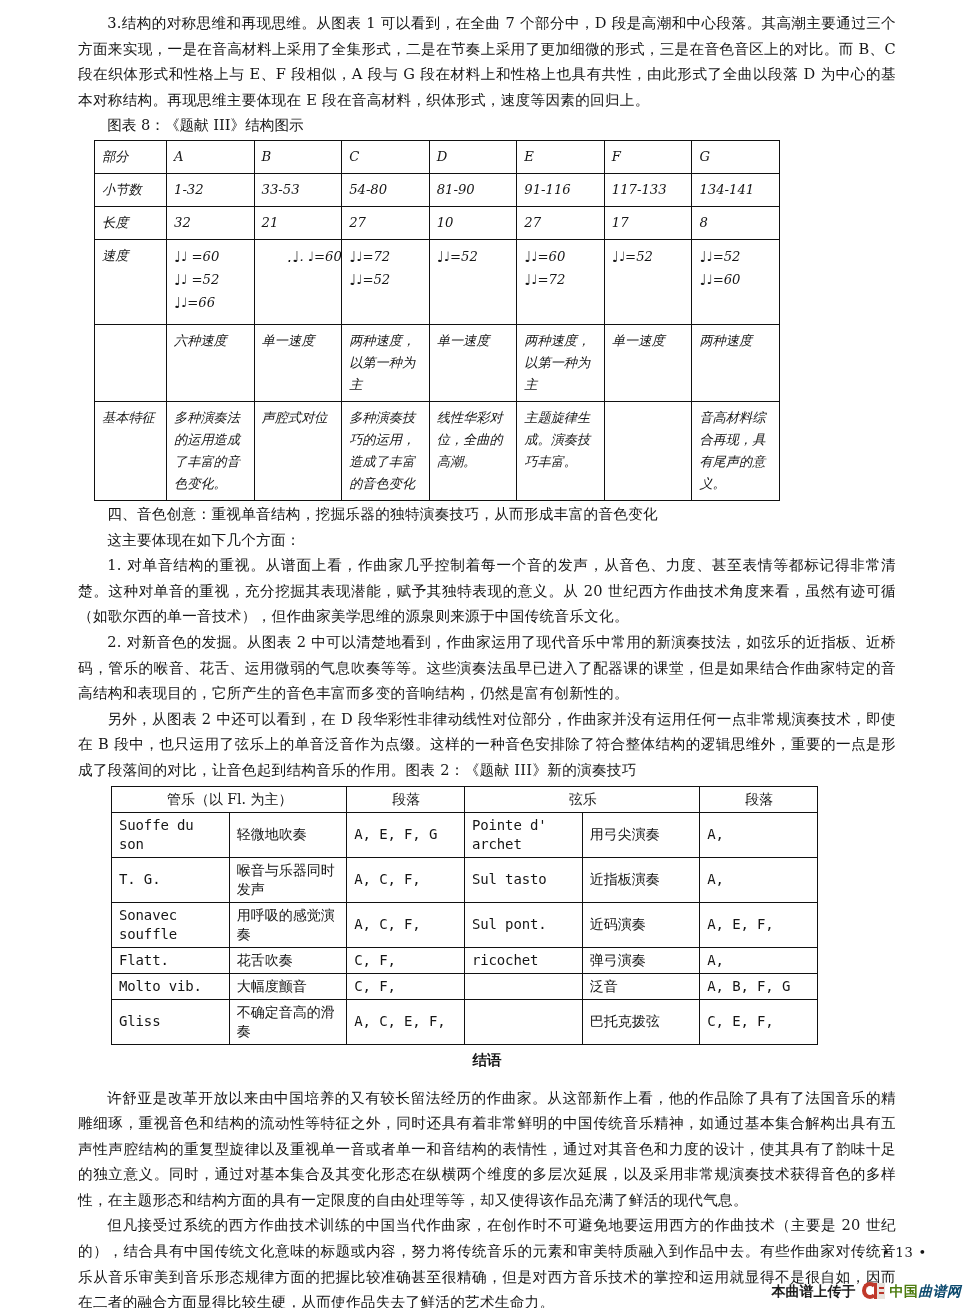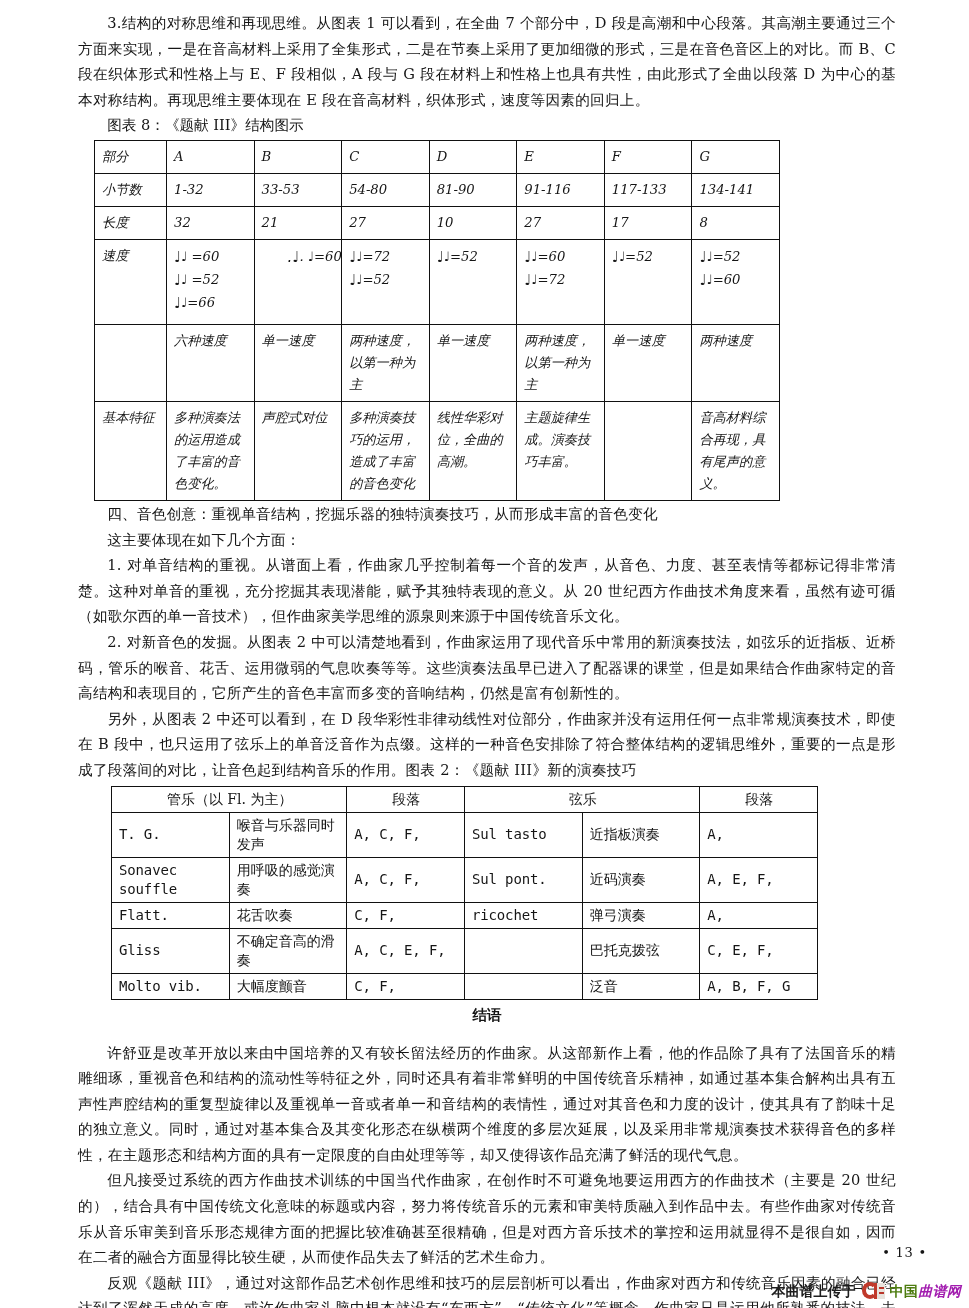--- a/index.html
+++ b/index.html
@@ -146,21 +146,21 @@
   .logo-book:before, .logo-book:after {
     content: "";
     position: absolute;
     left: 2px; right: 1px;
     height: 1.5px;
     background: #b9352a;
   }
   .logo-book:before { top: 4px; }
   .logo-book:after { top: 9px; }
   .logo-cn { color: #4d7c0f; letter-spacing: 0.02em; }
-  .logo-red { color: #a21caf; font-style: italic; letter-spacing: 0.02em; }
+  .logo-red { color: #0c4a6e; font-style: italic; letter-spacing: 0.02em; }
   .nowrap { white-space: nowrap; }
 </style>
 </head>
 <body>
 
 <div class="page">
   <div class="content">
 
     <p class="indent2">3.结构的对称思维和再现思维。从图表 1 可以看到，在全曲 7 个部分中，D 段是高潮和中心段落。其高潮主要通过三个方面来实现，一是在音高材料上采用了全集形式，二是在节奏上采用了更加细微的形式，三是在音色音区上的对比。而 B、C 段在织体形式和性格上与 E、F 段相似，A 段与 G 段在材料上和性格上也具有共性，由此形式了全曲以段落 D 为中心的基本对称结构。再现思维主要体现在 E 段在音高材料，织体形式，速度等因素的回归上。</p>
 
@@ -258,20 +258,28 @@
 
     <table class="tbl2">
       <tbody>
           <tr>
         <td class="ctr" colspan="2">管乐（以 Fl. 为主）</td>
         <td class="ctr">段落</td>
         <td class="ctr" colspan="2">弦乐</td>
         <td class="ctr">段落</td>
       </tr>
       <tr>
+        <td class="mono">Suoffe du son</td>
+        <td>轻微地吹奏</td>
+        <td class="mono">A, E, F, G</td>
+        <td class="mono">Pointe d' archet</td>
+        <td>用弓尖演奏</td>
+        <td class="mono">A,</td>
+      </tr>
+      <tr>
         <td class="mono">T. G.</td>
         <td>喉音与乐器同时发声</td>
         <td class="mono">A, C, F,</td>
         <td class="mono">Sul tasto</td>
         <td>近指板演奏</td>
         <td class="mono">A,</td>
       </tr>
       <tr>
         <td class="mono">Sonavec souffle</td>
         <td>用呼吸的感觉演奏</td>
@@ -282,34 +290,34 @@
       </tr>
       <tr>
         <td class="mono">Flatt.</td>
         <td>花舌吹奏</td>
         <td class="mono">C, F,</td>
         <td class="mono">ricochet</td>
         <td>弹弓演奏</td>
         <td class="mono">A,</td>
       </tr>
       <tr>
+        <td class="mono">Molto vib.</td>
+        <td>大幅度颤音</td>
+        <td class="mono">C, F,</td>
+        <td class="mono"></td>
+        <td>泛音</td>
+        <td class="mono">A, B, F, G</td>
+      </tr>
+      <tr>
         <td class="mono">Gliss</td>
         <td>不确定音高的滑奏</td>
         <td class="mono">A, C, E, F,</td>
         <td class="mono"></td>
         <td>巴托克拨弦</td>
         <td class="mono">C, E, F,</td>
-      </tr>
-      <tr>
-        <td class="mono">Molto vib.</td>
-        <td>大幅度颤音</td>
-        <td class="mono">C, F,</td>
-        <td class="mono"></td>
-        <td>泛音</td>
-        <td class="mono">A, B, F, G</td>
       </tr>
     </tbody>
       </table>
 
     <div class="center-head">结语</div>
     <p class="indent2">许舒亚是改革开放以来由中国培养的又有较长留法经历的作曲家。从这部新作上看，他的作品除了具有了法国音乐的精雕细琢，重视音色和结构的流动性等特征之外，同时还具有着非常鲜明的中国传统音乐精神，如通过基本集合解构出具有五声性声腔结构的重复型旋律以及重视单一音或者单一和音结构的表情性，通过对其音色和力度的设计，使其具有了韵味十足的独立意义。同时，通过对基本集合及其变化形态在纵横两个维度的多层次延展，以及采用非常规演奏技术获得音色的多样性，在主题形态和结构方面的具有一定限度的自由处理等等，却又使得该作品充满了鲜活的现代气息。</p>
     <p class="indent2">但凡接受过系统的西方作曲技术训练的中国当代作曲家，在创作时不可避免地要运用西方的作曲技术（主要是 20 世纪的），结合具有中国传统文化意味的标题或内容，努力将传统音乐的元素和审美特质融入到作品中去。有些作曲家对传统音乐从音乐审美到音乐形态规律方面的把握比较准确甚至很精确，但是对西方音乐技术的掌控和运用就显得不是很自如，因而在二者的融合方面显得比较生硬，从而使作品失去了鲜活的艺术生命力。</p>
     <p class="indent2">反观《题献 III》，通过对这部作品艺术创作思维和技巧的层层剖析可以看出，作曲家对西方和传统音乐因素的融合已经达到了浑然天成的高度。或许作曲家头脑中根本就没有“东西方”、“传统文化”等概念，作曲家只是运用他所熟悉的技法，去表现他所要表现的内容。倘若真是此种地步，那作曲家一定是“无法乃大法”的天才。即是算不上天才，也是对西方技术与中国传统文化精神胸有成竹而运用自如的大家。</p>
 
   </div>

